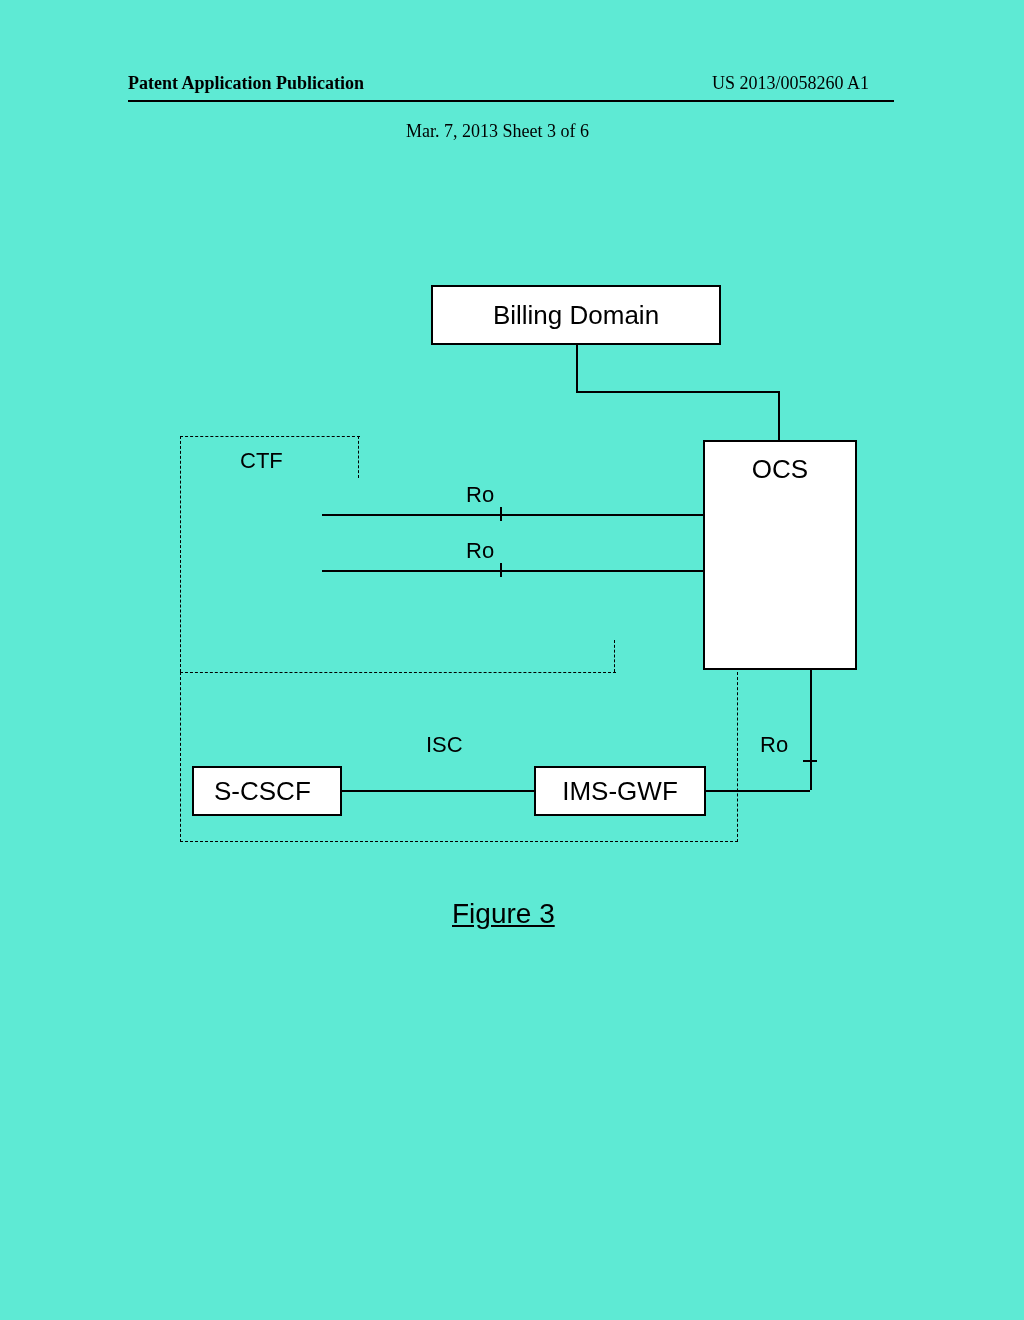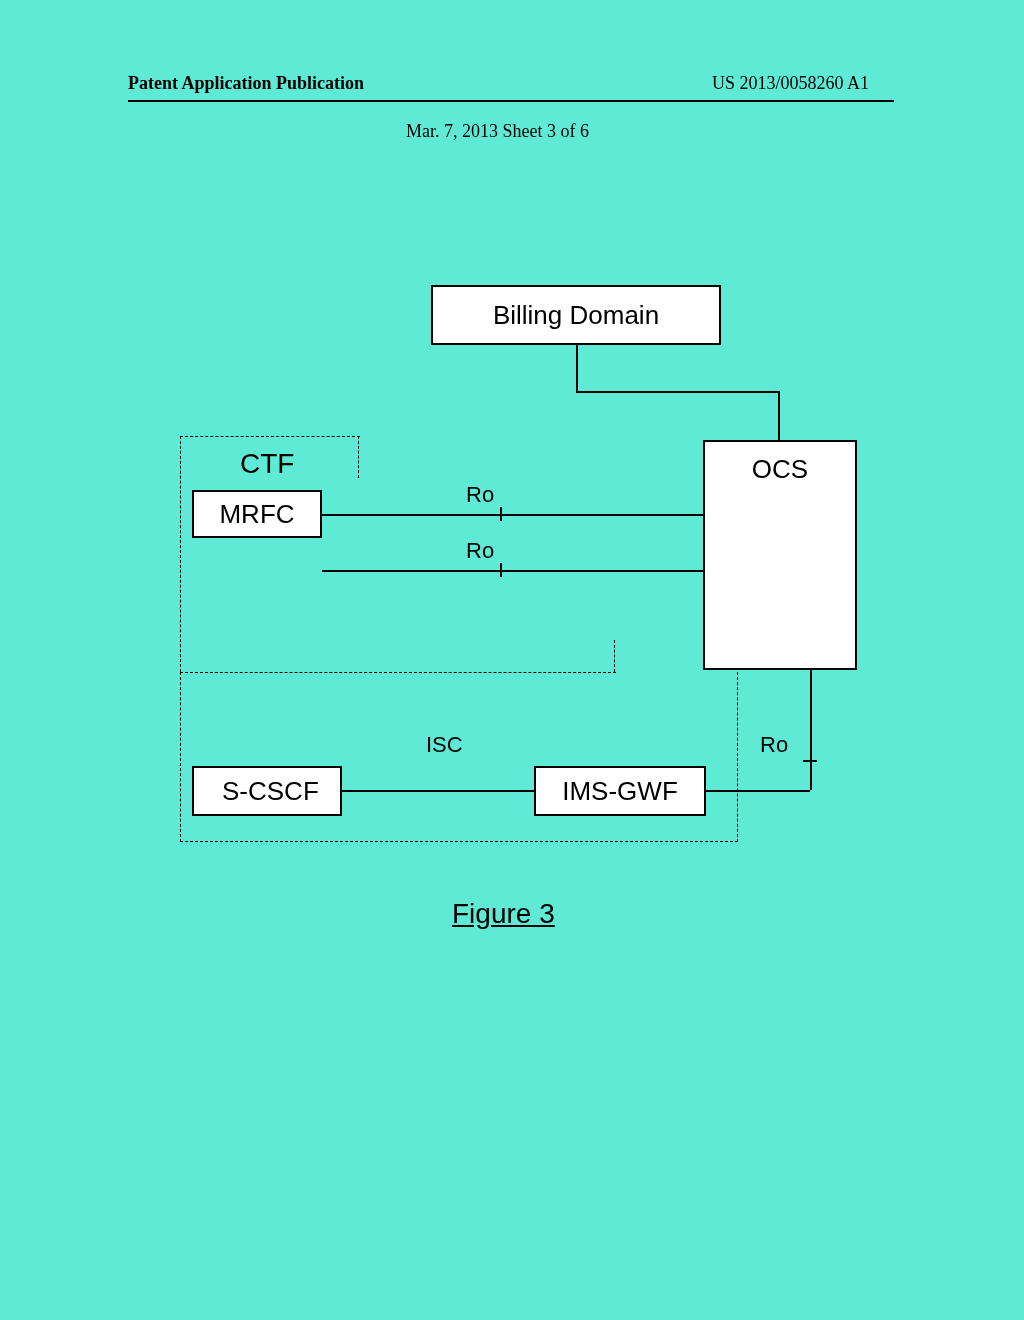--- a/index.html
+++ b/index.html
@@ -58,21 +58,21 @@
     justify-content: center;
     font-size: 26px;
     line-height: 1;
     color: #000;
     box-sizing: border-box;
   }
   .box-billing { left: 431px; top: 285px; width: 290px; height: 60px; }
   .box-mrfc    { left: 192px; top: 490px; width: 130px; height: 48px; }
   .box-sipas   { left: 192px; top: 546px; width: 130px; height: 48px; }
   .box-ocs     { left: 703px; top: 440px; width: 154px; height: 230px; align-items: flex-start; padding-top: 14px; }
-  .box-scscf   { left: 192px; top: 766px; width: 150px; height: 50px; justify-content: flex-start; padding-left: 28px; }
+  .box-scscf   { left: 192px; top: 766px; width: 150px; height: 50px; justify-content: flex-start; padding-left: 20px; }
   .box-imsgwf  { left: 534px; top: 766px; width: 172px; height: 50px; }
 
   
   .dashed {
     position: absolute;
     border: 1.5px dashed #000;
     box-sizing: border-box;
     background: transparent;
   }
   
@@ -81,21 +81,21 @@
   .ctf-bottom { position:absolute; left:180px; top:672px; width:436px; height:0; border-top:1.5px dashed #000; }
   .ctf-right-stub-top { position:absolute; left:358px; top:436px; width:0;   height:42px; border-left:1.5px dashed #000; }
   .ctf-corner-right   { position:absolute; left:614px; top:640px; width:0;   height:32px; border-left:1.5px dashed #000; }
 
   
   .dashed-bottom { left: 180px; top: 672px; width: 558px; height: 170px; border-top: none; }
 
   
   .lbl {
     position: absolute;
-    font-size: 28px;
+    font-size: 22px;
     color: #000;
     line-height: 1;
   }
   .lbl-ctf   { left: 240px; top: 450px; }
   .lbl-ro1   { left: 466px; top: 484px; font-size: 22px; }
   .lbl-ro2   { left: 466px; top: 540px; font-size: 22px; }
   .lbl-isc   { left: 426px; top: 734px; font-size: 22px; }
   .lbl-ro3   { left: 760px; top: 734px; font-size: 22px; }
   .lbl-fig   { left: 452px; top: 900px; font-size: 28px; text-decoration: underline; font-family: Arial, sans-serif; }
 
@@ -162,23 +162,20 @@
     <div class="ctf-right-stub-top"></div>
     <div class="ctf-corner-right"></div>
     <div class="dashed dashed-bottom"></div>
 
     <div class="box box-billing">
       <span>Billing Domain</span>
     </div>
 
     <div class="lbl lbl-ctf">CTF</div>
 
-    <div class="box box-mrfc">
-      <span>MRFC</span>
-    </div>
     <div class="box box-ocs">
       <span>OCS</span>
     </div>
     <div class="box box-scscf">
       <span>S-CSCF</span>
     </div>
     <div class="box box-imsgwf">
       <span>IMS-GWF</span>
     </div>
 

